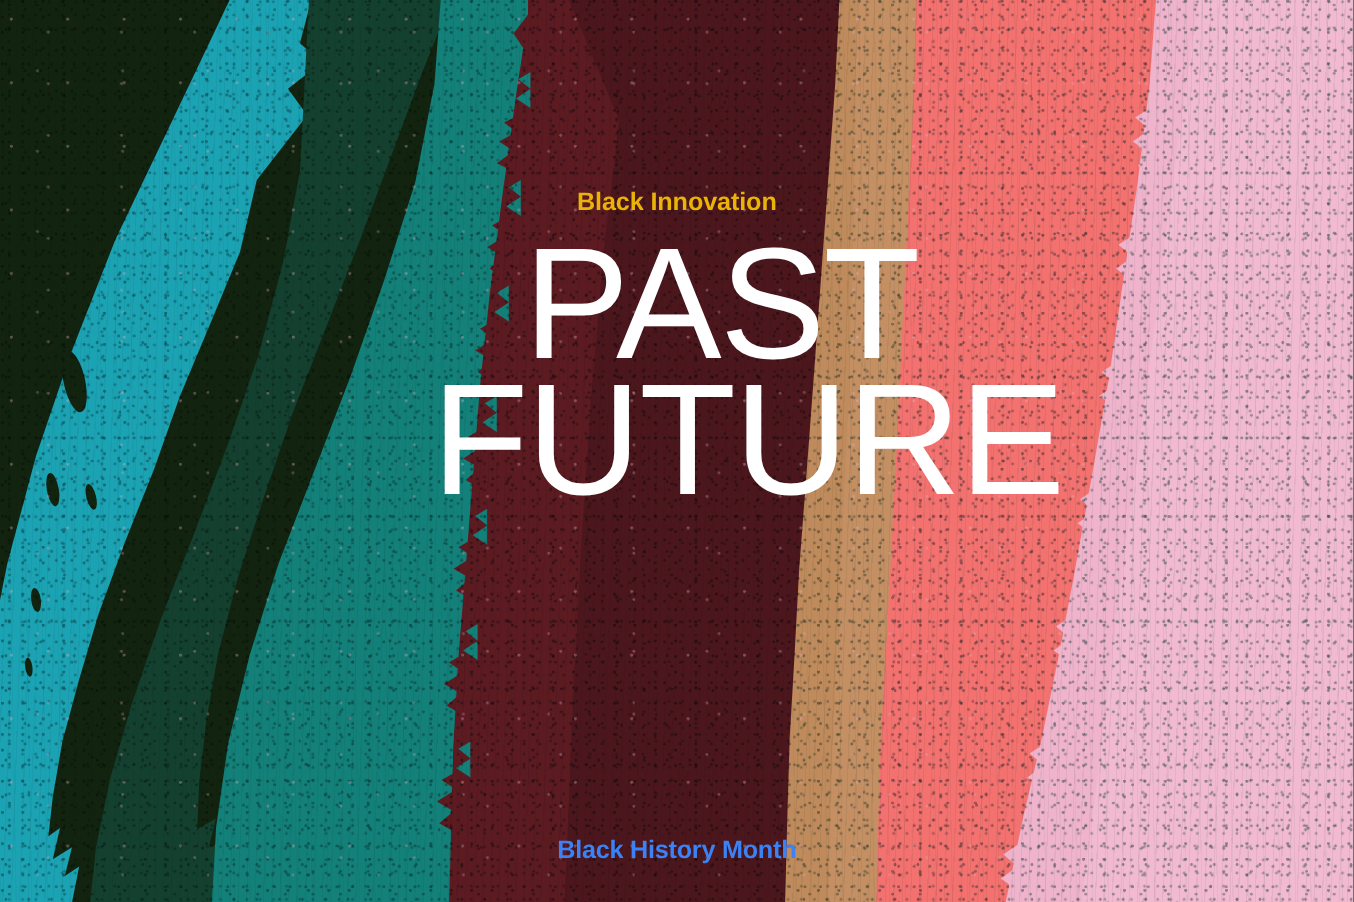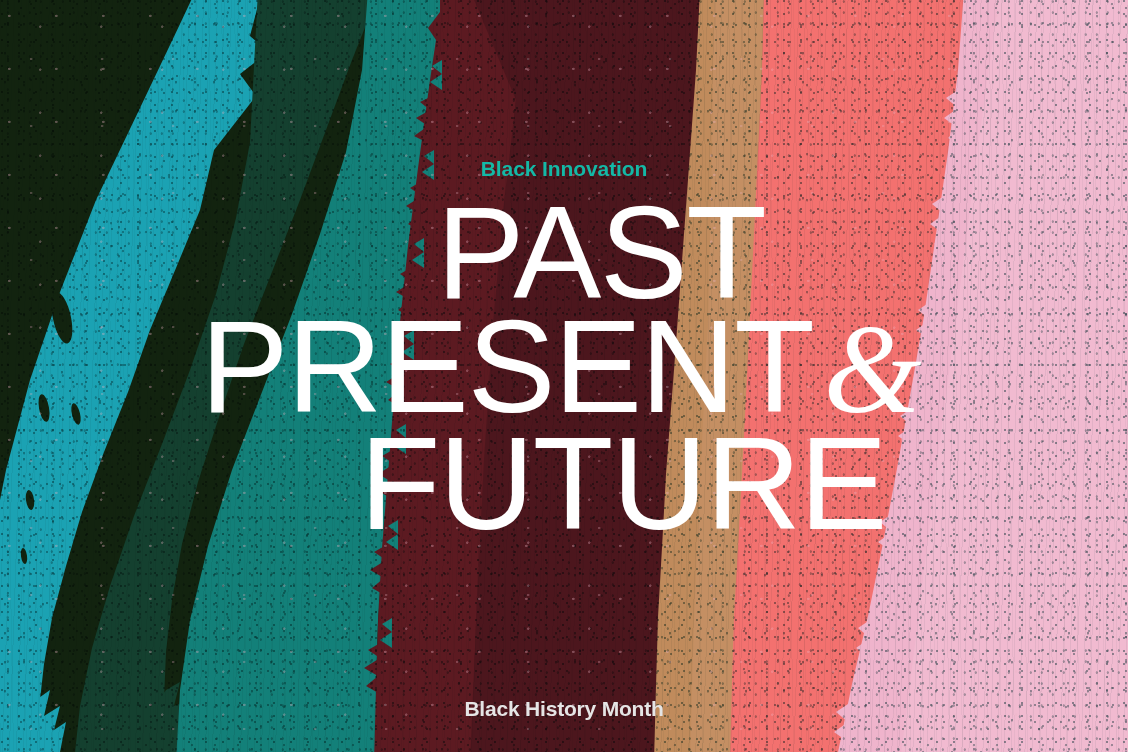--- a/index.html
+++ b/index.html
@@ -73,34 +73,34 @@
   .eyebrow {
     position: absolute;
     top: 157px;
     left: 0;
     right: 0;
     text-align: center;
     font-size: 21px;
     font-weight: 700;
     letter-spacing: -0.1px;
     line-height: 1.1;
-    color: #14b8a6;
+    color: #eab308;
   }
 
   .footer-label {
     position: absolute;
     top: 697px;
     left: 0;
     right: 0;
     text-align: center;
     font-size: 21px;
     font-weight: 700;
     letter-spacing: -0.2px;
     line-height: 1.1;
-    color: #e5e5e5;
+    color: #3b82f6;
   }
 
   .headline {
     position: absolute;
     left: 0;
     right: 0;
     top: 196px;
     text-align: center;
   }
   .hl-line {
@@ -269,20 +269,19 @@
   <div class="grain grain-streaks"></div>
   <div class="grain grain-dark"></div>
   <div class="grain grain-light"></div>
 
   <div id="text-layer">
 
     <div class="eyebrow">Black Innovation</div>
 
     <div class="headline">
       <span class="hl-line hl-line-1">PAST</span>
-      <span class="hl-line hl-line-2"><span>PRESENT</span><span class="amp">&amp;</span></span>
       <span class="hl-line hl-line-3">FUTURE</span>
     </div>
 
     <div class="footer-label">Black History Month</div>
   </div>
 
 </div>
 
 </body></html>

